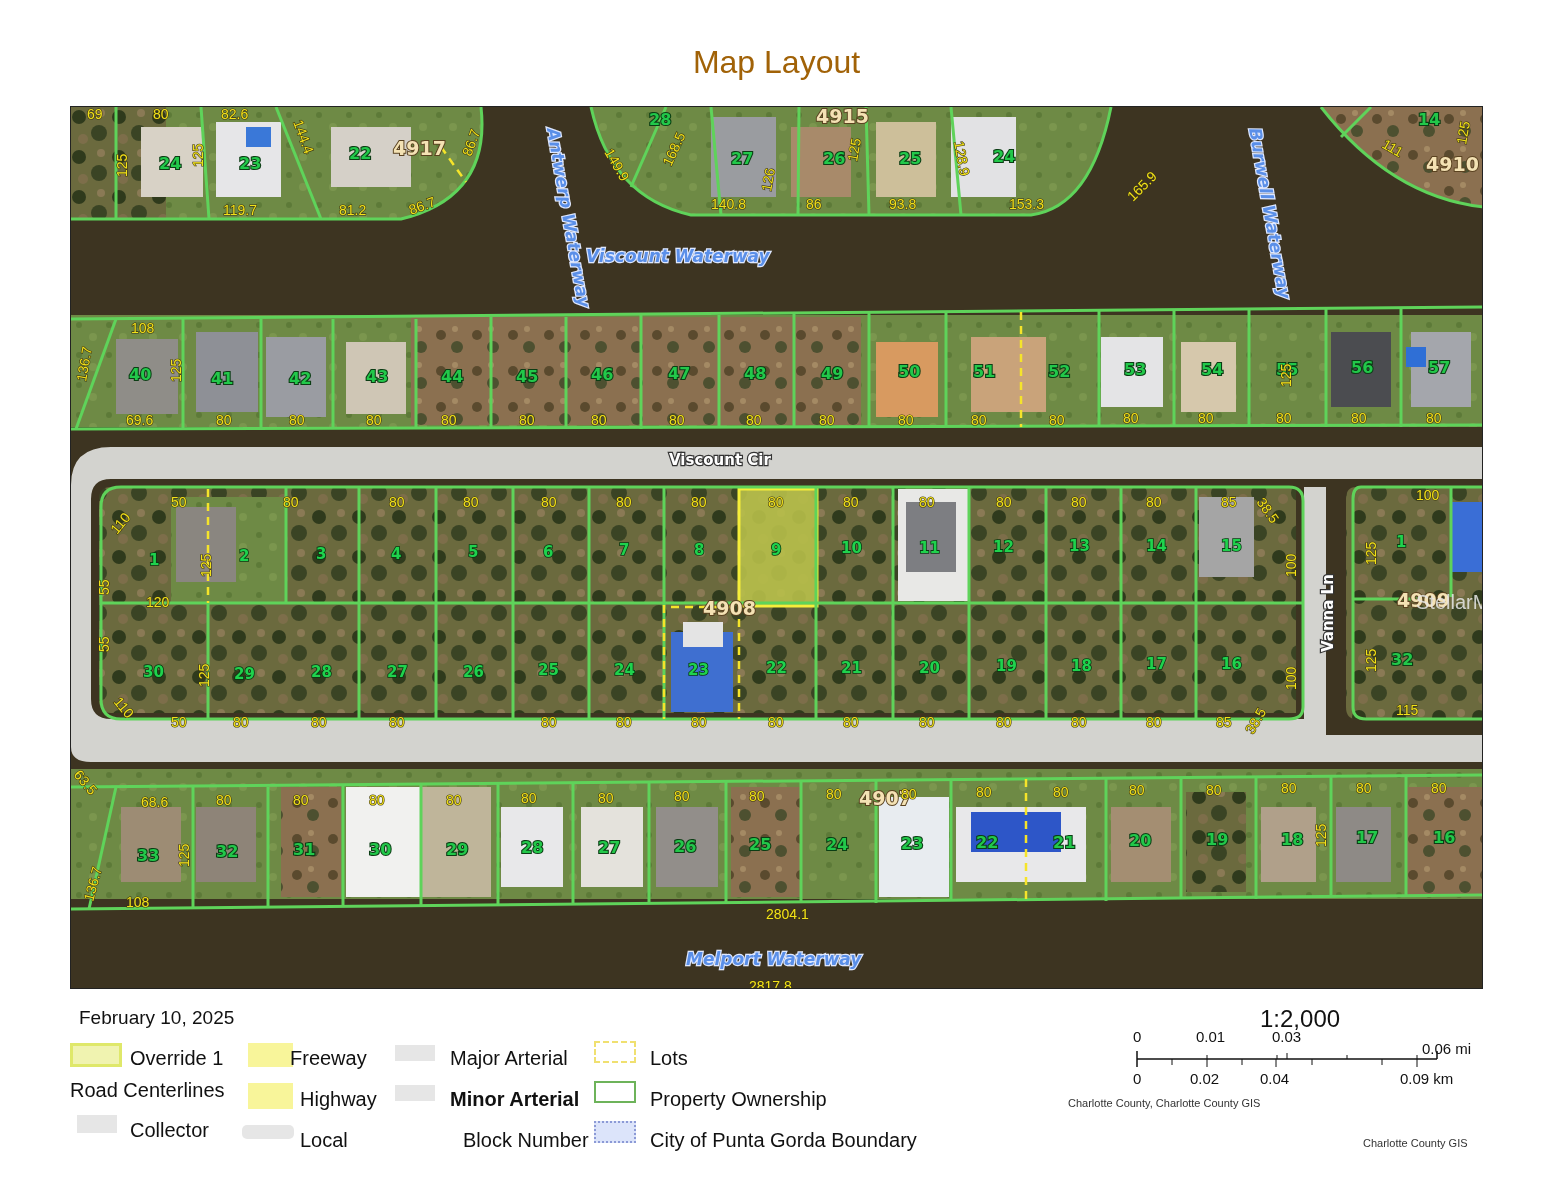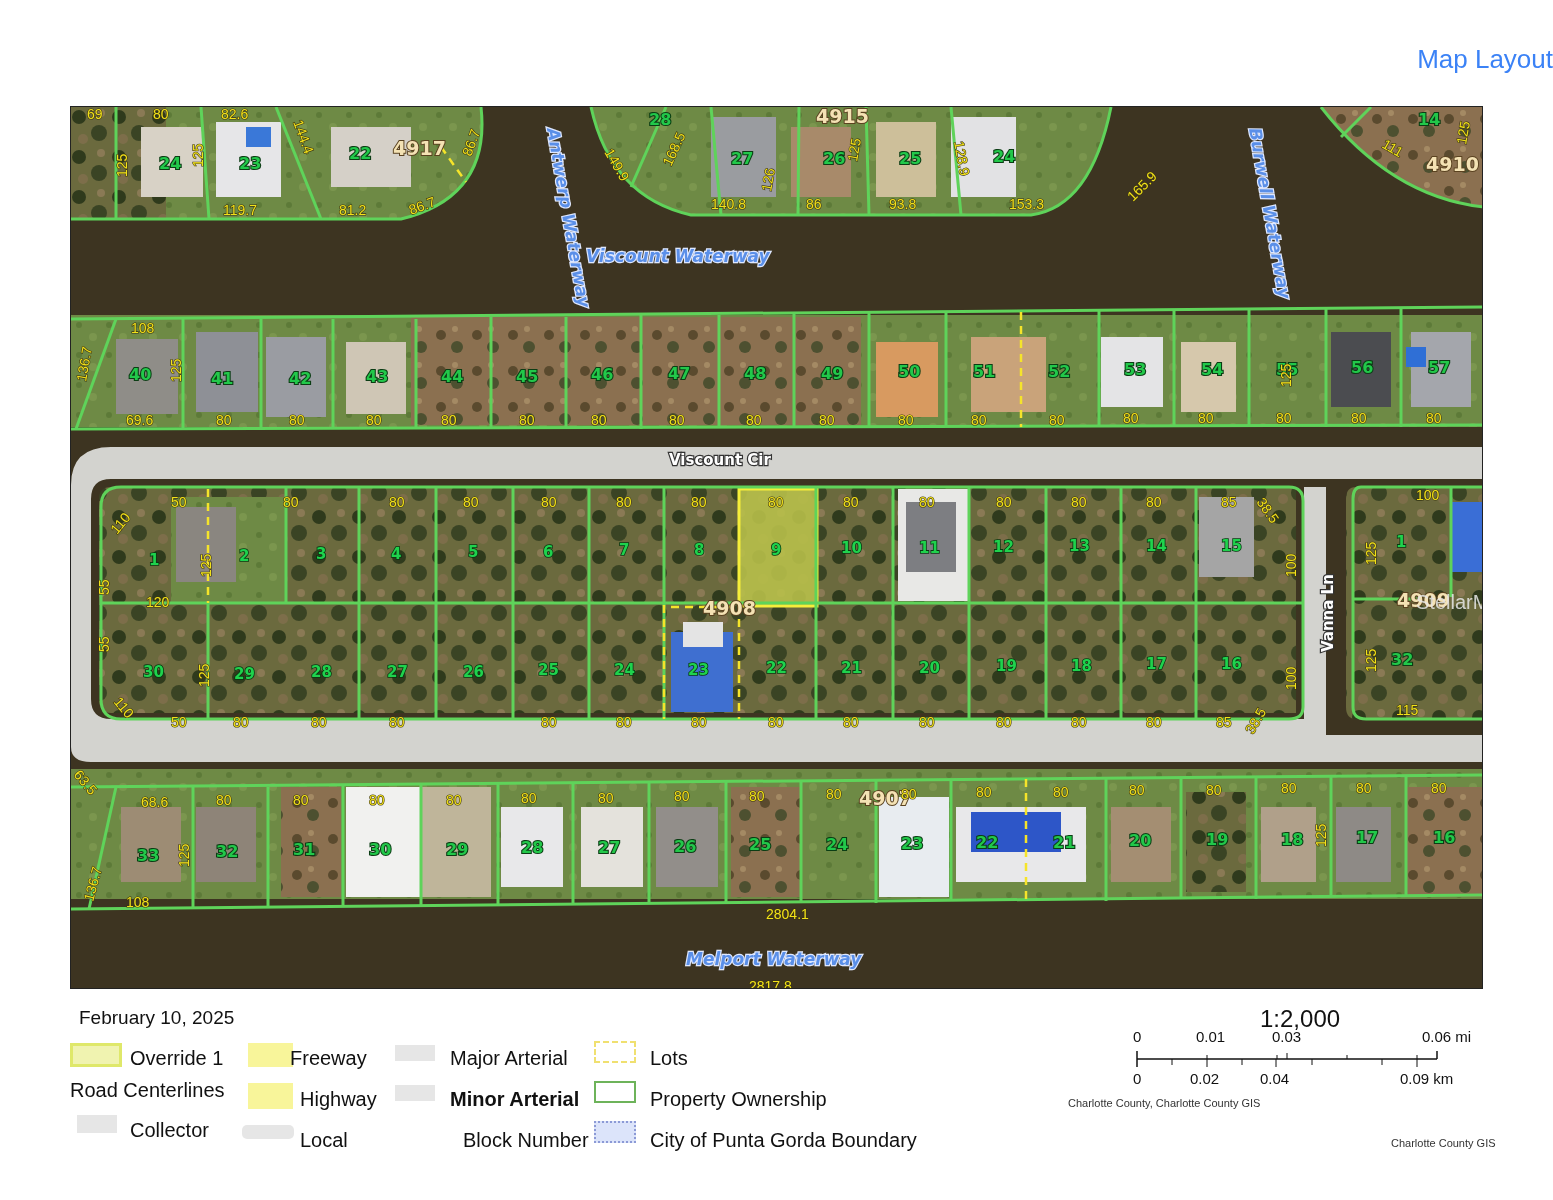--- a/index.html
+++ b/index.html
@@ -1,17 +1,17 @@
 <!DOCTYPE html>
 <html><head>
 <meta charset="utf-8">
 <style>
   * { box-sizing: border-box; margin: 0; padding: 0; }
   body { width: 1553px; height: 1200px; background: #ffffff; font-family: "Liberation Sans", sans-serif; position: relative; overflow: hidden; color: #111; }
-  .title { position: absolute; left: 0; width: 1553px; top: 44px; text-align: right; font-size: 26px; color: #3b82f6; }
+  .title { position: absolute; left: 0; width: 1553px; top: 44px; text-align: center; font-size: 32px; color: #a16207; }
   .map { position: absolute; left: 70px; top: 106px; width: 1413px; height: 883px; border: 1.5px solid #222; overflow: hidden; background: #3b3320; }
   .map svg { position: absolute; left: 0; top: 0; }
   .lot-num { font-family: "DejaVu Sans", sans-serif; font-weight: bold; font-size: 16px; fill: #22c84a; stroke: #0b3d14; stroke-width: 2.2px; paint-order: stroke; }
   .lot-num-thin { font-family: "DejaVu Sans", sans-serif; font-weight: bold; font-size: 15px; fill: #1fd24d; stroke: #073810; stroke-width: 1.6px; paint-order: stroke; }
   .dim { font-family: "Liberation Sans", sans-serif; font-size: 14px; fill: #f2e21a; stroke: #3b3410; stroke-width: 1.2px; paint-order: stroke; }
   .block { font-family: "DejaVu Sans", sans-serif; font-weight: bold; font-size: 19px; fill: #f4e2b4; stroke: #5a4220; stroke-width: 2px; paint-order: stroke; }
   .water-label { font-family: "DejaVu Sans", sans-serif; font-style: italic; font-weight: bold; font-size: 17px; fill: #5a8fe8; stroke: #dfe8ff; stroke-width: 2.4px; paint-order: stroke; }
   .road-label { font-family: "DejaVu Sans", sans-serif; font-weight: bold; font-size: 15px; fill: #ffffff; stroke: #333; stroke-width: 2.4px; paint-order: stroke; }
   .watermark { font-family: "Liberation Sans", sans-serif; font-size: 20px; fill: #e8e8e8; opacity: 0.85; }
 
@@ -474,21 +474,21 @@
 
   <div class="sw" style="left:524px;top:116px;width:42px;height:22px;background:#dce4fa;border:2px dotted #8c9ad6;"></div>
   <div class="lg" style="left:580px;top:124px;">City of Punta Gorda Boundary</div>
 </div>
 
 <div class="scale">
   <div class="scale-ratio">1:2,000</div>
   <div class="scale-lab" style="left:73px;top:23px;">0</div>
   <div class="scale-lab" style="left:136px;top:23px;">0.01</div>
   <div class="scale-lab" style="left:212px;top:23px;">0.03</div>
-  <div class="scale-lab" style="left:362px;top:23px;">0.06 mi</div>
+  <div class="scale-lab" style="left:362px;top:35px;">0.06 mi</div>
   <svg style="position:absolute;left:75px;top:42px;" width="310" height="24">
     <line x1="2" y1="12" x2="302" y2="12" stroke="#111" stroke-width="1.5"></line>
     <line x1="2" y1="4" x2="2" y2="20" stroke="#111" stroke-width="1.5"></line>
     <line x1="302" y1="4" x2="302" y2="12" stroke="#111" stroke-width="1.5"></line>
     <line x1="37" y1="12" x2="37" y2="18" stroke="#111"></line>
     <line x1="72" y1="8" x2="72" y2="12" stroke="#111"></line>
     <line x1="107" y1="12" x2="107" y2="18" stroke="#111"></line>
     <line x1="142" y1="8" x2="142" y2="12" stroke="#111"></line>
     <line x1="152" y1="6" x2="152" y2="12" stroke="#111"></line>
     <line x1="177" y1="12" x2="177" y2="18" stroke="#111"></line>
@@ -497,14 +497,14 @@
     <line x1="282" y1="8" x2="282" y2="12" stroke="#111"></line>
     <line x1="282" y1="12" x2="282" y2="20" stroke="#111"></line>
     <line x1="141" y1="12" x2="141" y2="20" stroke="#111"></line>
     <line x1="72" y1="12" x2="72" y2="20" stroke="#111"></line>
   </svg>
   <div class="scale-lab" style="left:73px;top:65px;">0</div>
   <div class="scale-lab" style="left:130px;top:65px;">0.02</div>
   <div class="scale-lab" style="left:200px;top:65px;">0.04</div>
   <div class="scale-lab" style="left:340px;top:65px;">0.09 km</div>
   <div class="credit" style="left:8px;top:92px;">Charlotte County, Charlotte County GIS</div>
-  <div class="credit" style="left:303px;top:132px;margin-left:28px;">Charlotte County GIS</div>
+  <div class="credit" style="left:303px;top:132px;">Charlotte County GIS</div>
 </div>
 
 </body></html>

